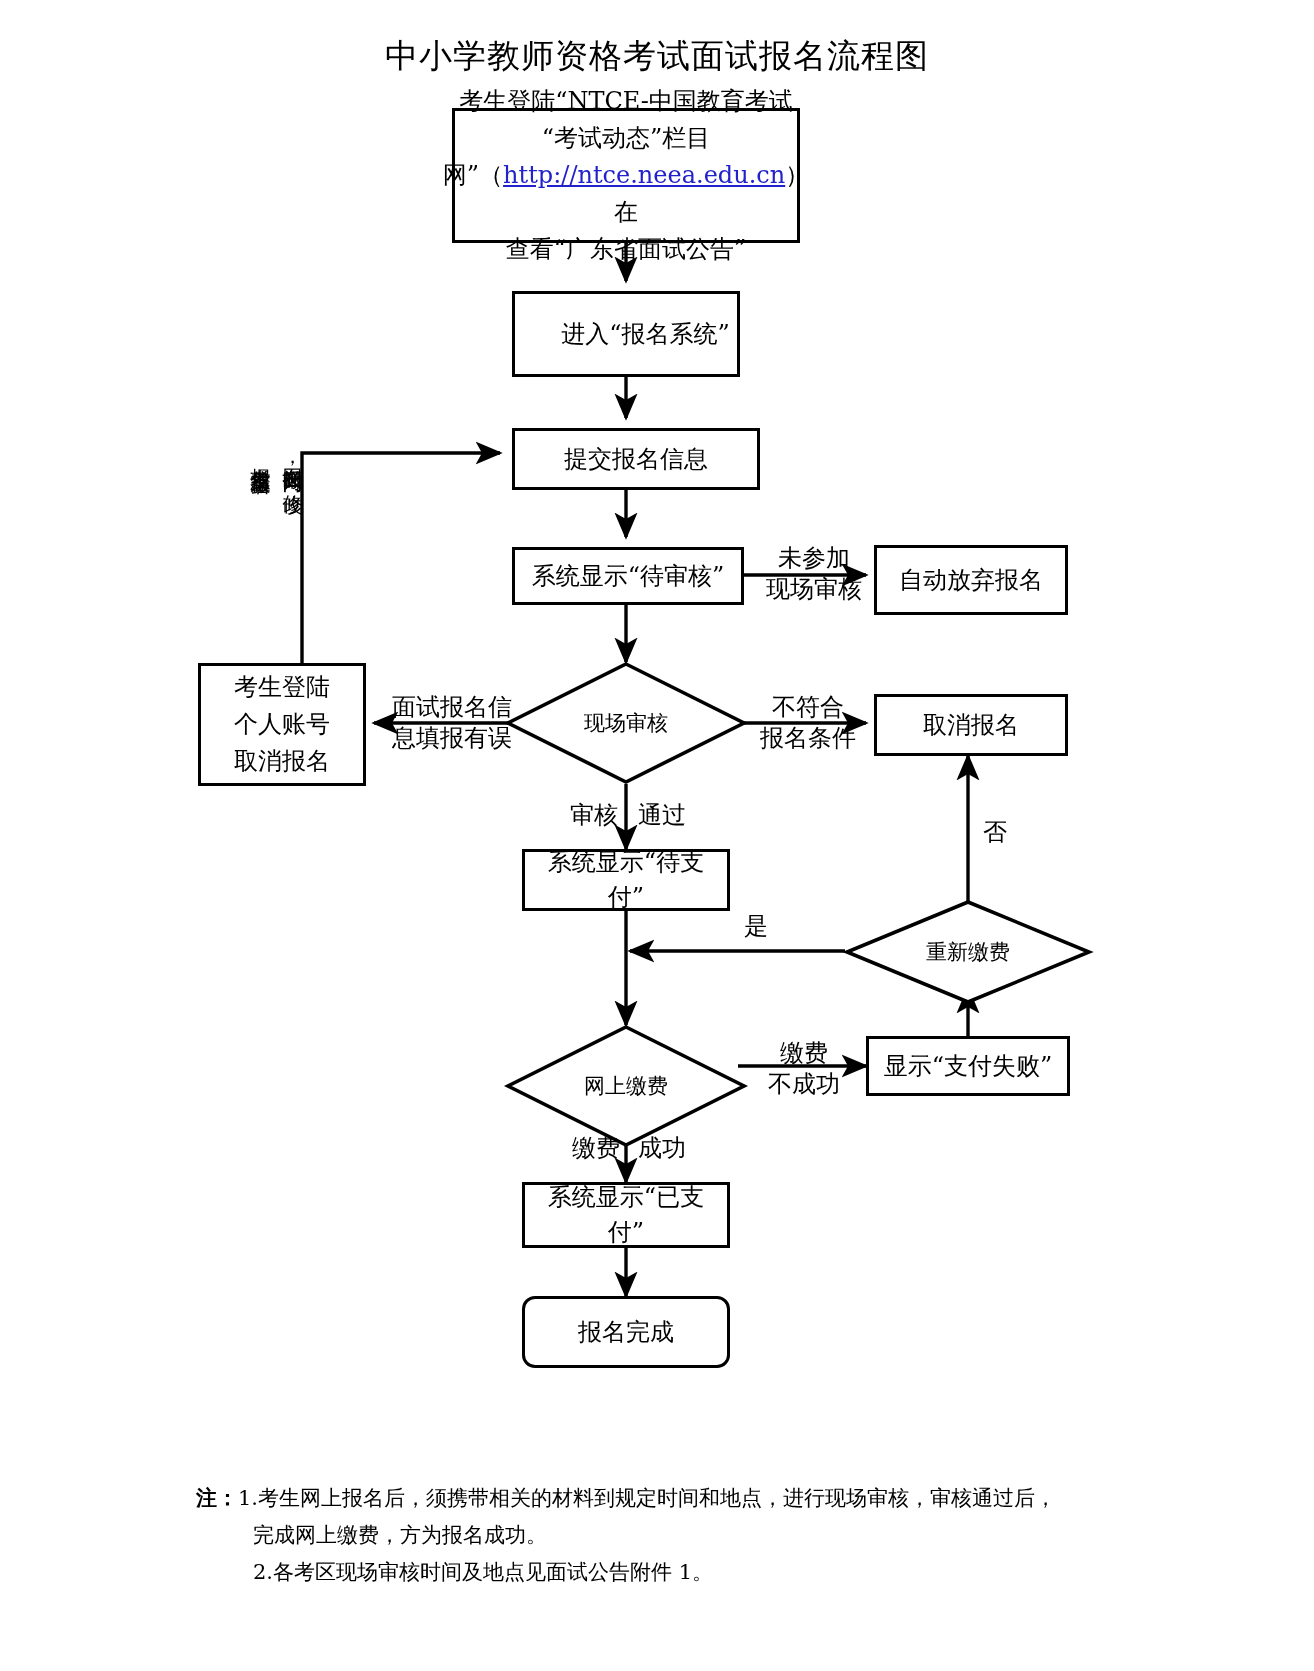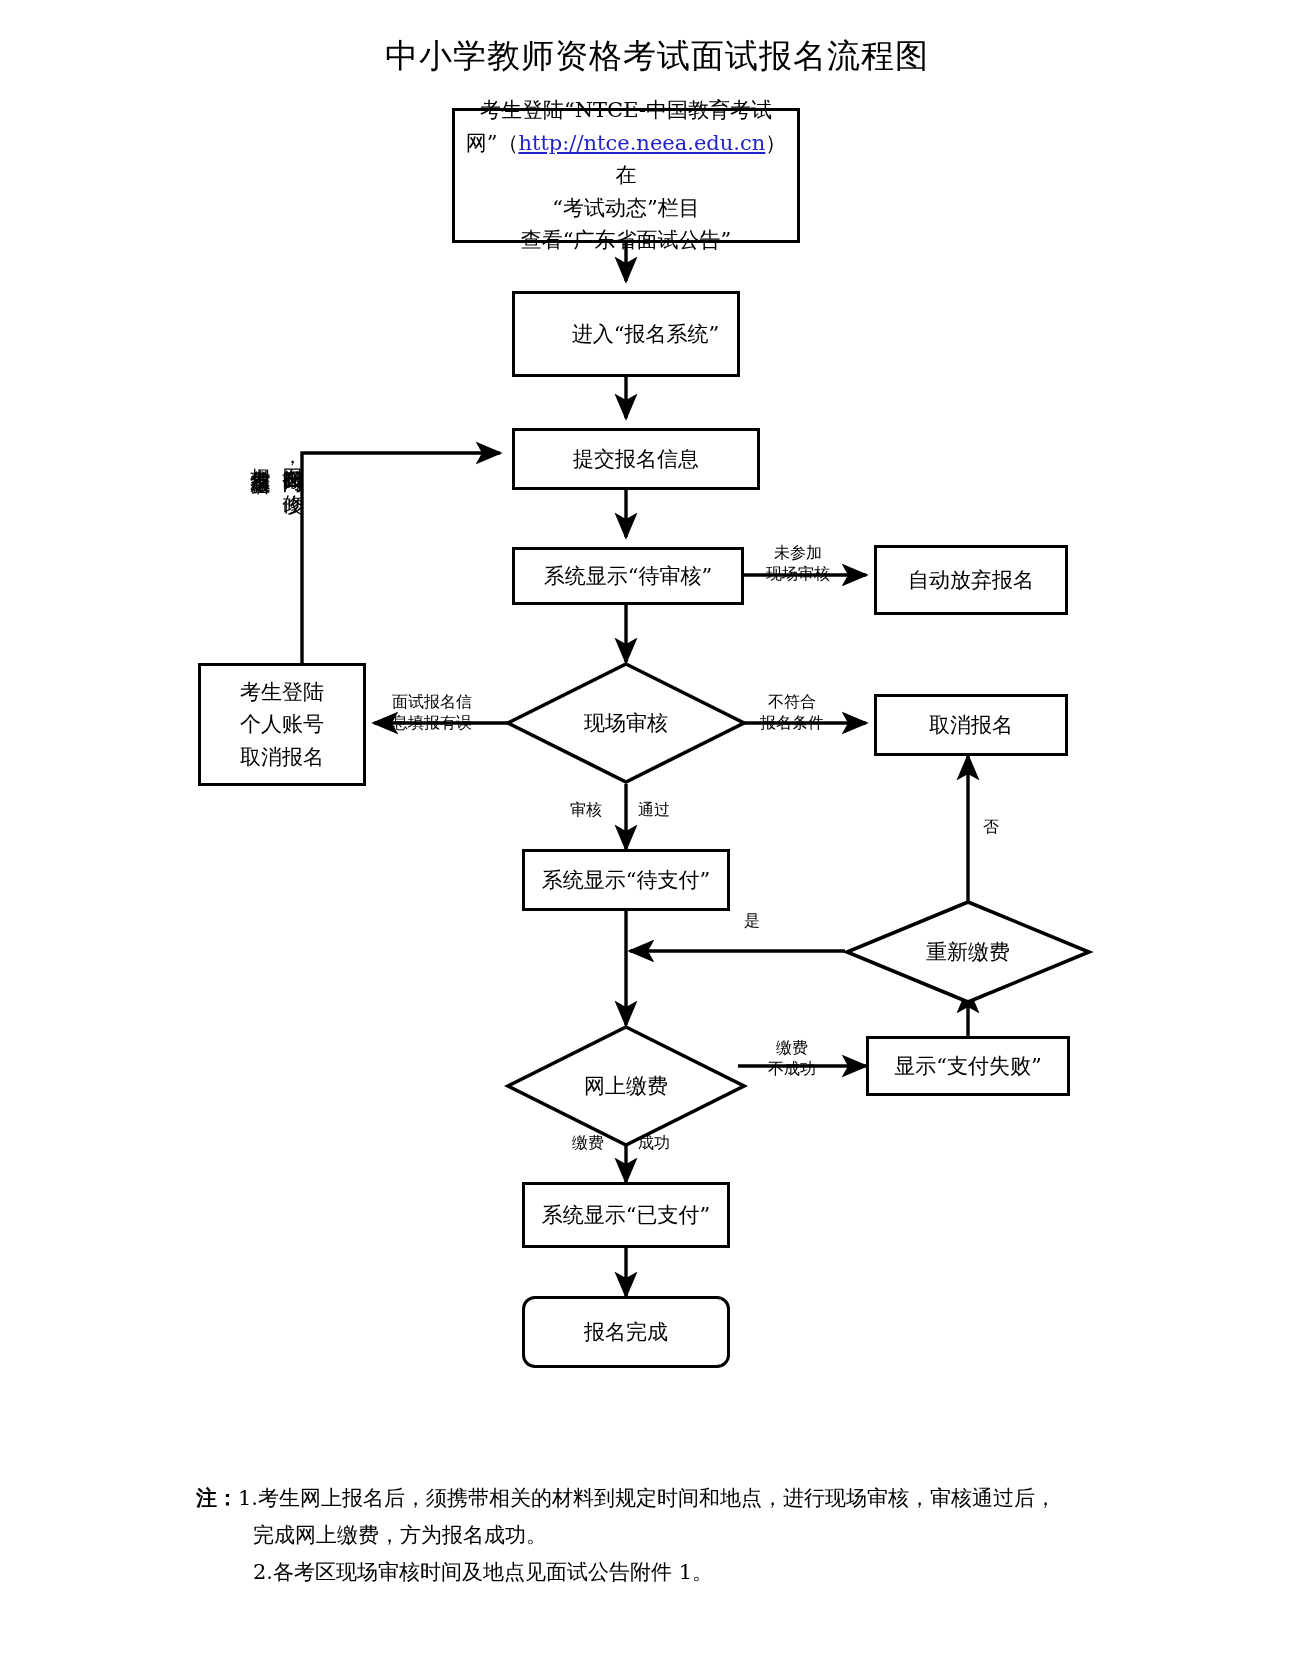--- a/index.html
+++ b/index.html
@@ -35,21 +35,21 @@
   
   .node {
     position: absolute;
     box-sizing: border-box;
     border: 3px solid #000000;
     background: #ffffff;
     display: flex;
     align-items: center;
     justify-content: center;
     text-align: center;
-    font-size: 21px;
+    font-size: 24px;
     line-height: 1.45;
     font-family: "DejaVu Serif", "Liberation Serif", serif;
     z-index: 4;
   }
   .node .inner { padding: 0 6px; }
 
   .node-multiline {
     line-height: 1.55;
   }
 
@@ -86,21 +86,21 @@
     width: 1314px;
     height: 1671px;
     z-index: 1;
     pointer-events: none;
     overflow: visible;
   }
 
   
   .elabel {
     position: absolute;
-    font-size: 16px;
+    font-size: 24px;
     line-height: 1.3;
     font-family: "DejaVu Serif", "Liberation Serif", serif;
     text-align: center;
     background: transparent;
     z-index: 5;
     white-space: nowrap;
   }
 
   
   .vlabel {
@@ -181,24 +181,24 @@
 
       <line x1="626" y1="1107" x2="626" y2="1182" marker-end="url(#ah)"></line>
 
       <line x1="626" y1="1248" x2="626" y2="1296" marker-end="url(#ah)"></line>
     </g>
   </svg>
 
   <div class="node node-multiline" style="left:452px; top:108px; width:348px; height:135px;">
     <div class="inner">
       <div>考生登陆“NTCE-中国教育考试</div>
+      <div>“考试动态”栏目</div>
       <div>
         <span>网”（</span><span class="weblink">http://ntce.neea.edu.cn</span><span>）在</span>
       </div>
-      <div>“考试动态”栏目</div>
       <div>查看“广东省面试公告”</div>
     </div>
   </div>
 
   <div class="node" style="left:512px; top:291px; width:228px; height:86px;padding-left:39px;">
     <div class="inner">进入“报名系统”</div>
   </div>
 
   <div class="node" style="left:512px; top:428px; width:248px; height:62px;">
     <div class="inner">提交报名信息</div>

